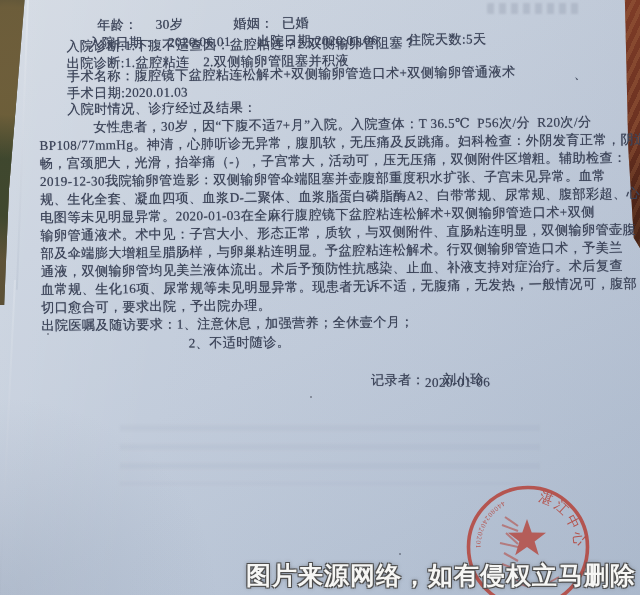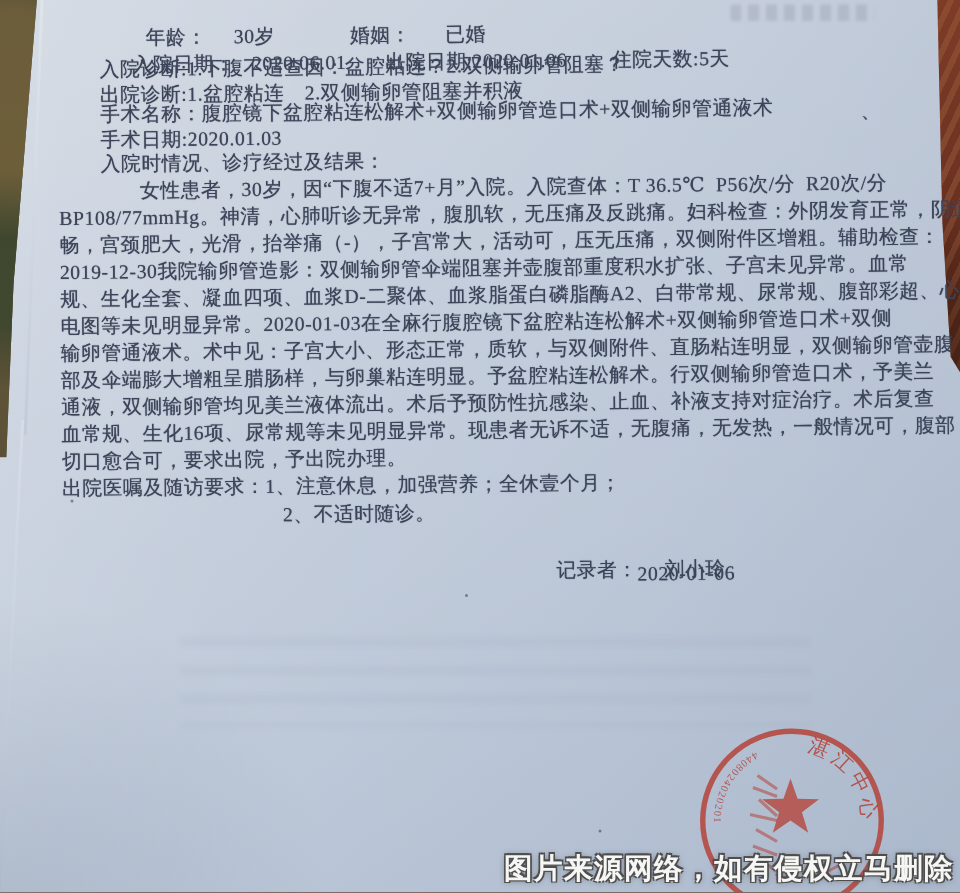--- a/index.html
+++ b/index.html
@@ -44,21 +44,21 @@
   .doc{position:absolute;left:0;top:0;width:640px;height:595px;transform:rotate(-0.6deg);transform-origin:40px 0;
     color:#3c4459;font-size:13.2px;text-shadow:0 0 .7px rgba(60,68,88,.75);}
   .ln{position:absolute;white-space:pre;letter-spacing:.35px;line-height:15px;}
 
   
   .stamp{position:absolute;left:465px;top:481px;}
   .stamp text{font-family:"Liberation Serif","DejaVu Serif",serif;}
 
   
   .watermark{position:absolute;right:4px;bottom:3px;z-index:30;
-    font-family:"Liberation Sans","DejaVu Sans",sans-serif;font-size:19px;font-weight:700;letter-spacing:1px;color:#f6f6f4;
+    font-family:"Liberation Sans","DejaVu Sans",sans-serif;font-size:25px;font-weight:700;letter-spacing:1px;color:#f6f6f4;
     text-shadow:-1px -1px 0 #4e4e4e,1px -1px 0 #4e4e4e,-1px 1px 0 #4e4e4e,1px 1px 0 #4e4e4e,0 0 4px rgba(40,40,40,.6);}
 </style>
 </head>
 <body>
 
 <div class="photo">
 
   <div class="paper"></div>
   <div class="shade"></div>
   <div class="corner-shade"></div>
@@ -67,21 +67,21 @@
   <div class="crease-top"></div>
   <div class="crease-bottom"></div>
   <div class="bleed"></div>
   <div class="ghost-lines"></div>
   <div class="speck" style="left:47px;top:333px"></div>
   <div class="speck" style="left:310px;top:396px"></div>
   <div class="speck" style="left:399px;top:553px"></div>
 
   <div class="doc">
     <div class="ln" style="left:75px;top:3px">
-      <span>年龄：</span><span style="margin-left:18px">30岁</span><span style="margin-left:50px">婚姻：</span><span style="margin-left:23px">已婚</span>
+      <span>年龄：</span><span style="margin-left:18px">30岁</span><span style="margin-left:50px">婚姻：</span><span style="margin-left:8px">已婚</span>
     </div>
     <div class="ln" style="left:66px;top:21px">
       <span>入院日期：</span><span style="margin-left:12px">2020.06.01</span><span style="margin-left:26px">出院日期:</span><span>2020.01.06</span><span style="margin-left:30px">住院天数:</span><span>5天</span>
     </div>
     <div class="ln" style="left:66px;top:39px">入院诊断:1.下腹不适查因：盆腔粘连？2.双侧输卵管阻塞？</div>
     <div class="ln" style="left:66px;top:56px">出院诊断:1.盆腔粘连　2.双侧输卵管阻塞并积液</div>
     <div class="ln" style="left:66px;top:69px">手术名称：腹腔镜下盆腔粘连松解术+双侧输卵管造口术+双侧输卵管通液术</div>
     <div class="ln" style="left:573px;top:72px">、</div>
     <div class="ln" style="left:66px;top:86px">手术日期:2020.01.03</div>
     <div class="ln" style="left:66px;top:102px">入院时情况、诊疗经过及结果：</div>

